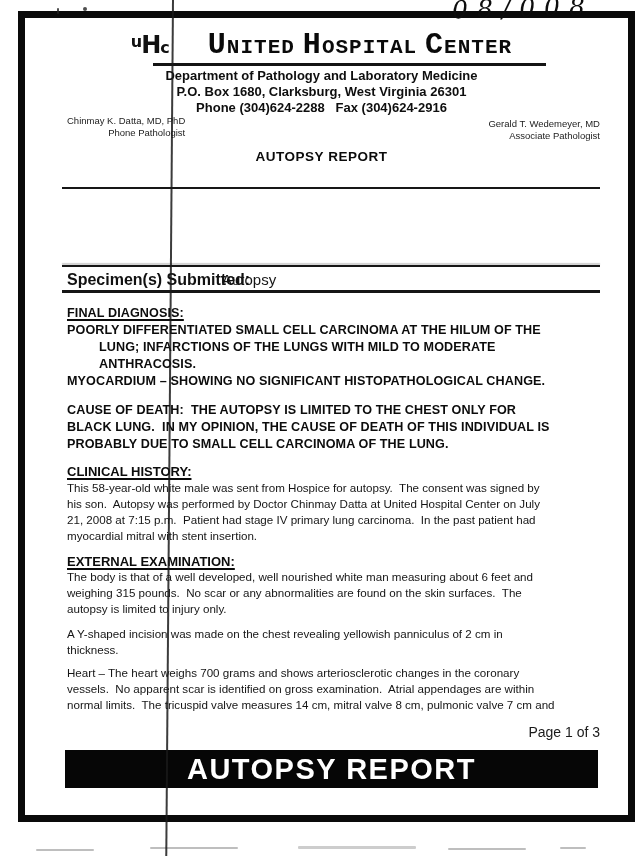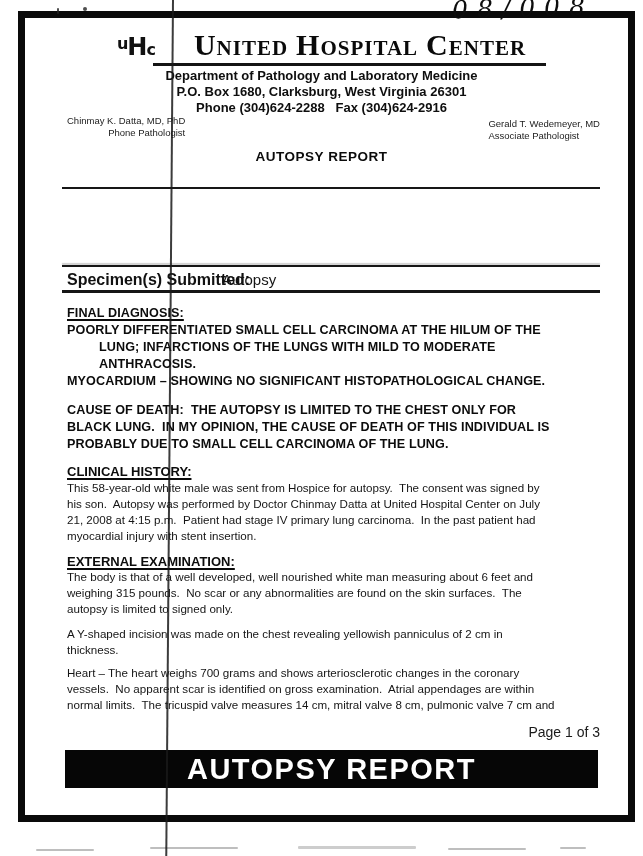--- a/index.html
+++ b/index.html
@@ -25,32 +25,32 @@
     font-family:"DejaVu Serif",serif;font-style:italic;font-weight:400;
     font-size:25px;letter-spacing:9px;color:#0d0d0d;transform:rotate(-1.5deg);
     white-space:pre;
   }
   
   .name-row{position:absolute;top:28px;left:0;width:643px;text-align:center;white-space:nowrap;}
   .logo{display:inline-block;vertical-align:baseline;font-family:"DejaVu Sans",sans-serif;font-weight:700;letter-spacing:-1px;margin-right:7px;}
   .logo .lu{font-size:16px;position:relative;top:-6px;}
   .logo .lh{font-size:24px;position:relative;top:0;}
   .logo .lc{font-size:16px;position:relative;top:0;}
-  .hname{font-family:Liberation Serif, serif;font-weight:700;color:#0a0a0a;letter-spacing:1px;margin-left:32px;}
+  .hname{font-family:Liberation Mono, monospace;font-weight:700;color:#0a0a0a;letter-spacing:1px;margin-left:32px;}
   .hname .cap{font-size:30px;}
   .hname .rest{font-size:21px;}
   .hname .word{margin-right:8px;}
   .name-underline{position:absolute;left:153px;top:63px;width:393px;height:3px;background:#141414;}
   .hdr-line{position:absolute;left:0;width:643px;text-align:center;font-weight:700;font-size:13px;color:#0e0e0e;white-space:pre;}
   .dept{top:68px;}
   .addr{top:84px;}
   .phone{top:100px;}
   .contact{position:absolute;font-size:9.5px;line-height:11.5px;color:#1c1c1c;}
   .contact-left{left:67px;top:115px;text-align:right;}
-  .contact-right{right:43px;top:118px;}
+  .contact-right{right:43px;top:118px;text-align:right;}
   .report-title{position:absolute;top:149px;left:0;width:643px;text-align:center;font-weight:700;font-size:13.5px;letter-spacing:.5px;color:#0b0b0b;}
   
   .rule{position:absolute;left:62px;width:538px;background:#161616;}
   .rule1{top:187px;height:2px;}
   .rule2{top:265px;height:2px;box-shadow:0 -2px 1px rgba(120,120,120,.35);}
   .rule3{top:290px;height:3px;}
   
   .spec-label{position:absolute;left:67px;top:271px;font-weight:700;font-size:16px;color:#111;}
   .spec-value{position:absolute;left:222px;top:271px;font-size:15px;color:#161616;}
   
@@ -119,27 +119,27 @@
 <div class="caps indent" style="top:357px">ANTHRACOSIS.</div>
 <div class="caps" style="top:374px">MYOCARDIUM – SHOWING NO SIGNIFICANT HISTOPATHOLOGICAL CHANGE.</div>
 
 <div class="caps" style="top:403px">CAUSE OF DEATH:  THE AUTOPSY IS LIMITED TO THE CHEST ONLY FOR</div>
 <div class="caps" style="top:420px">BLACK LUNG.  IN MY OPINION, THE CAUSE OF DEATH OF THIS INDIVIDUAL IS</div>
 <div class="caps" style="top:437px">PROBABLY DUE TO SMALL CELL CARCINOMA OF THE LUNG.</div>
 
 <div class="sect-heading uline" style="top:464px">CLINICAL HISTORY:</div>
 <div class="bline" style="top:481px">This 58-year-old white male was sent from Hospice for autopsy.  The consent was signed by</div>
 <div class="bline" style="top:497px">his son.  Autopsy was performed by Doctor Chinmay Datta at United Hospital Center on July</div>
-<div class="bline" style="top:513px">21, 2008 at 4:15 p.m.  Patient had stage IV primary lung carcinoma.  In the past patient had</div>
-<div class="bline" style="top:529px">myocardial injury with stent insertion.</div>
+<div class="bline" style="top:513px">21, 2008 at 7:15 p.m.  Patient had stage IV primary lung carcinoma.  In the past patient had</div>
+<div class="bline" style="top:529px">myocardial mitral with stent insertion.</div>
 
 <div class="sect-heading uline" style="top:554px">EXTERNAL EXAMINATION:</div>
 <div class="bline" style="top:570px">The body is that of a well developed, well nourished white man measuring about 6 feet and</div>
 <div class="bline" style="top:586px">weighing 315 pounds.  No scar or any abnormalities are found on the skin surfaces.  The</div>
-<div class="bline" style="top:602px">autopsy is limited to signed only.</div>
+<div class="bline" style="top:602px">autopsy is limited to injury only.</div>
 
 <div class="bline" style="top:627px">A Y-shaped incision was made on the chest revealing yellowish panniculus of 2 cm in</div>
 <div class="bline" style="top:643px">thickness.</div>
 
 <div class="bline" style="top:666px">Heart – The heart weighs 700 grams and shows arteriosclerotic changes in the coronary</div>
 <div class="bline" style="top:682px">vessels.  No apparent scar is identified on gross examination.  Atrial appendages are within</div>
 <div class="bline" style="top:698px">normal limits.  The tricuspid valve measures 14 cm, mitral valve 8 cm, pulmonic valve 7 cm and</div>
 
 <div class="page-label">Page 1 of 3</div>
 <div class="banner">

